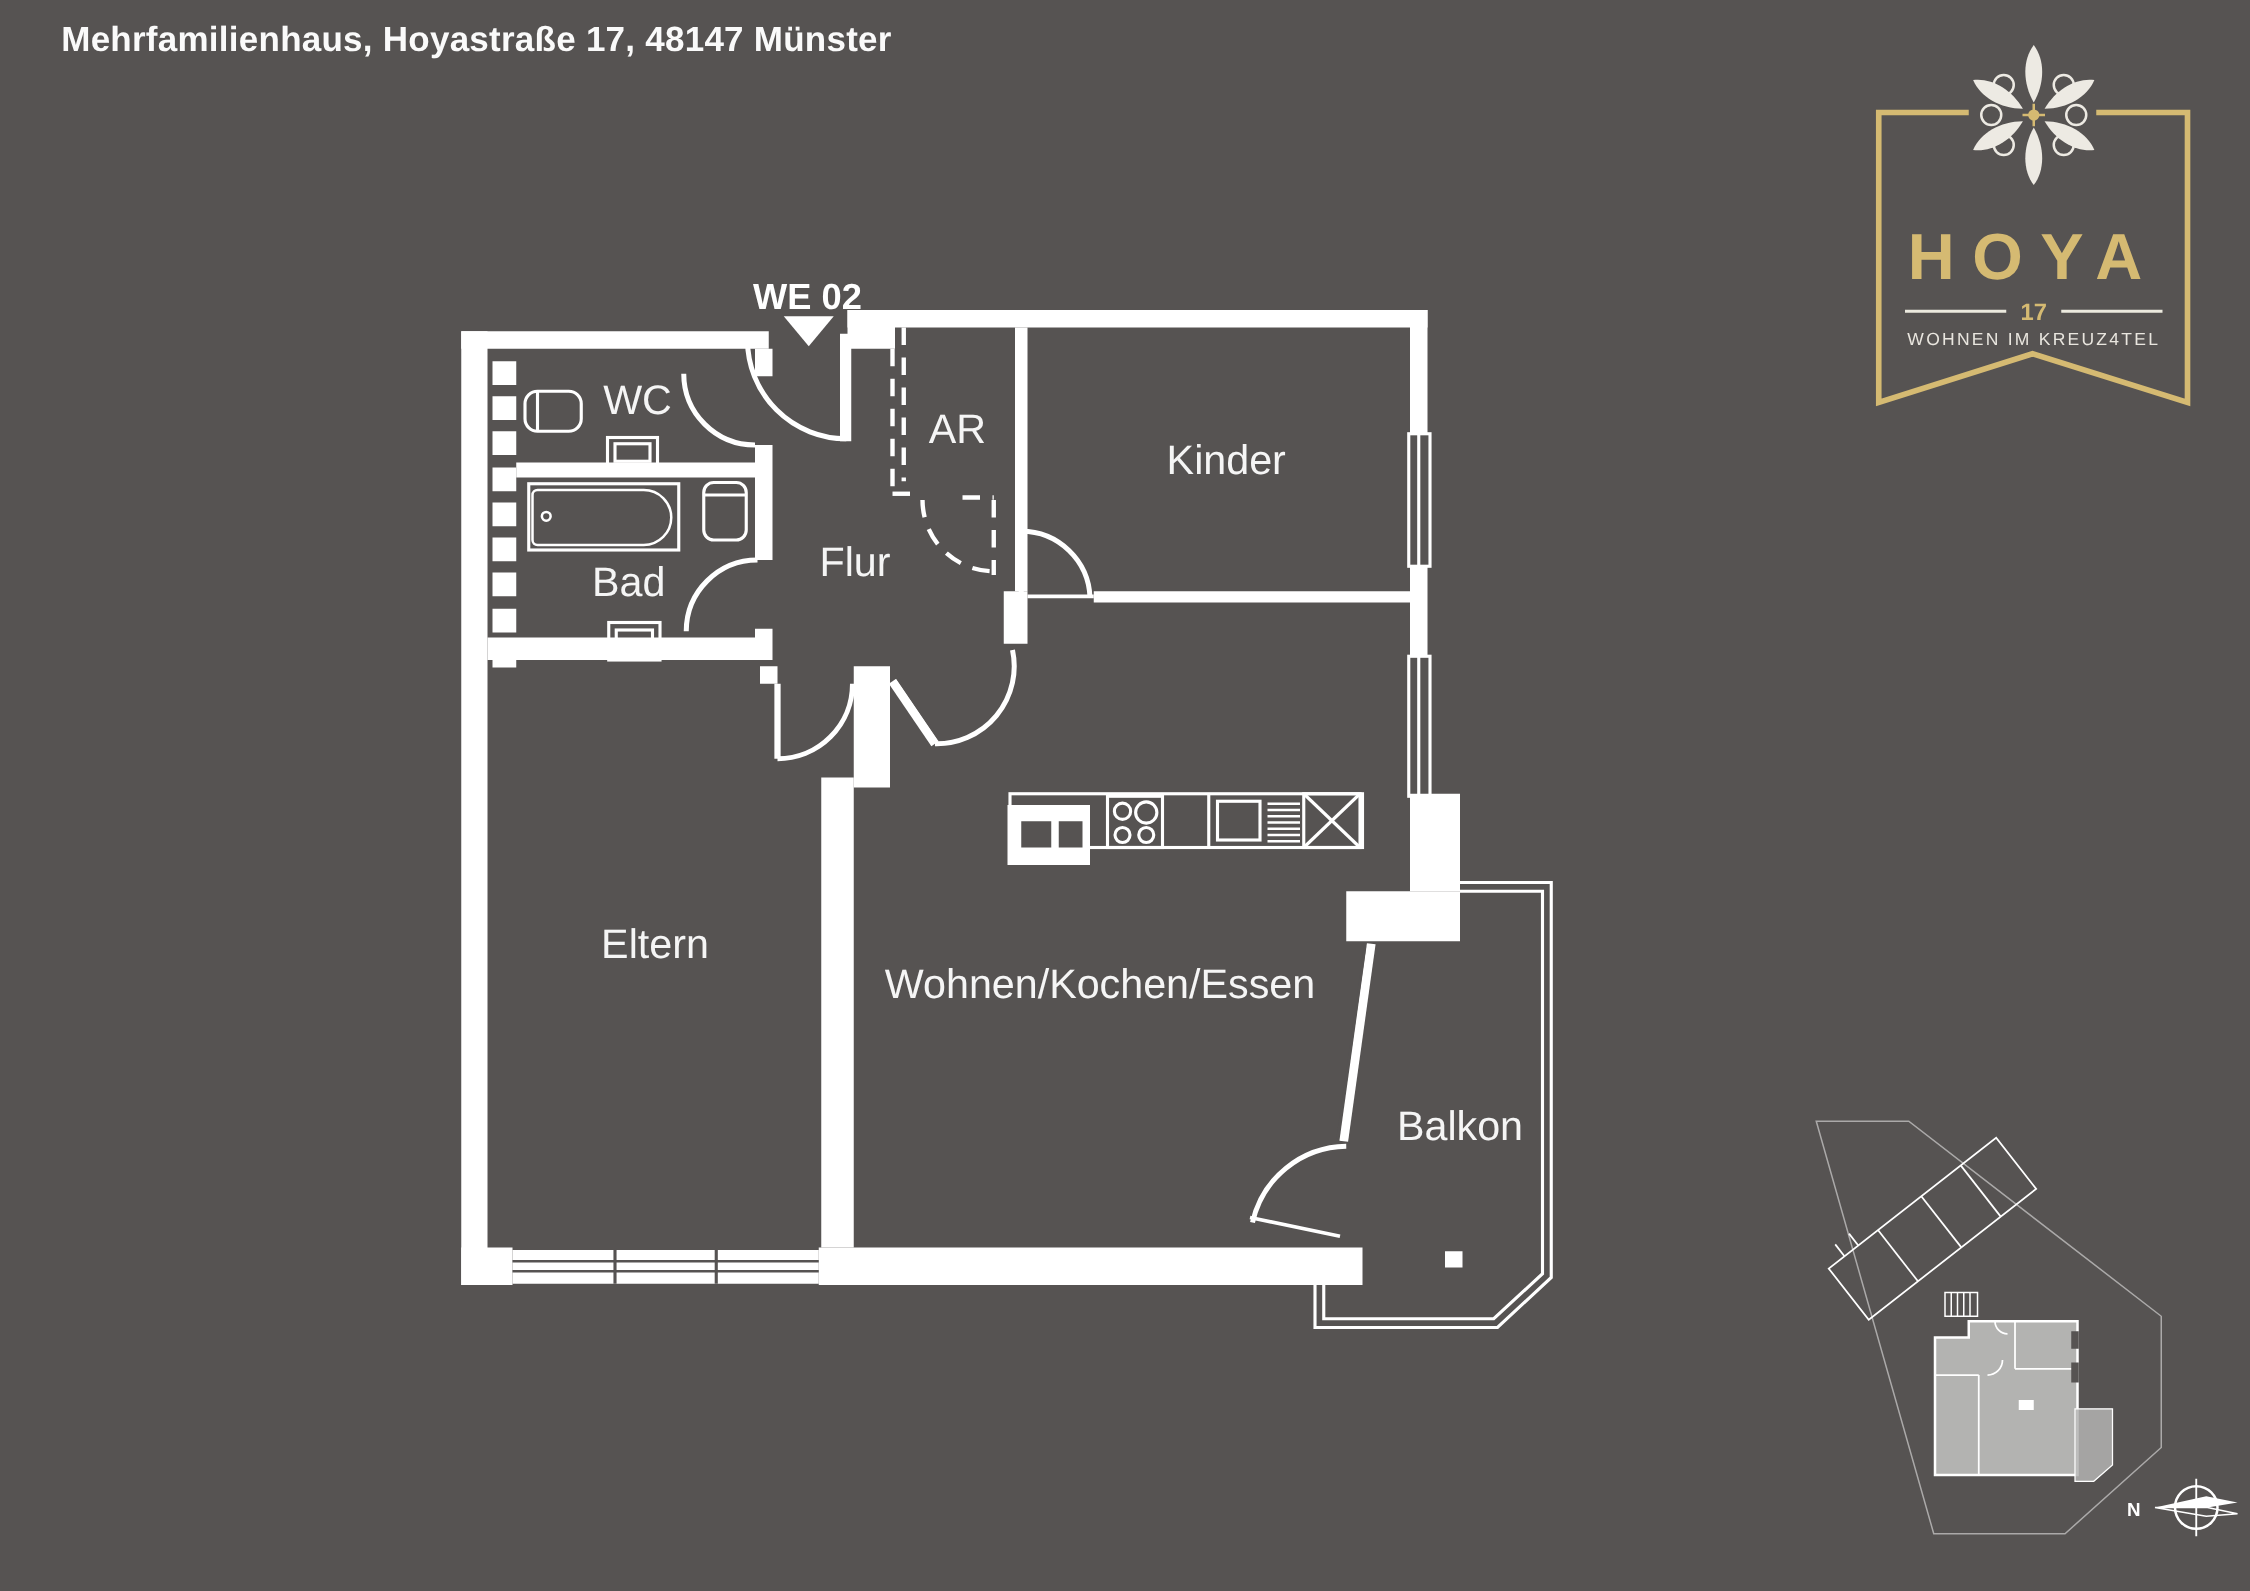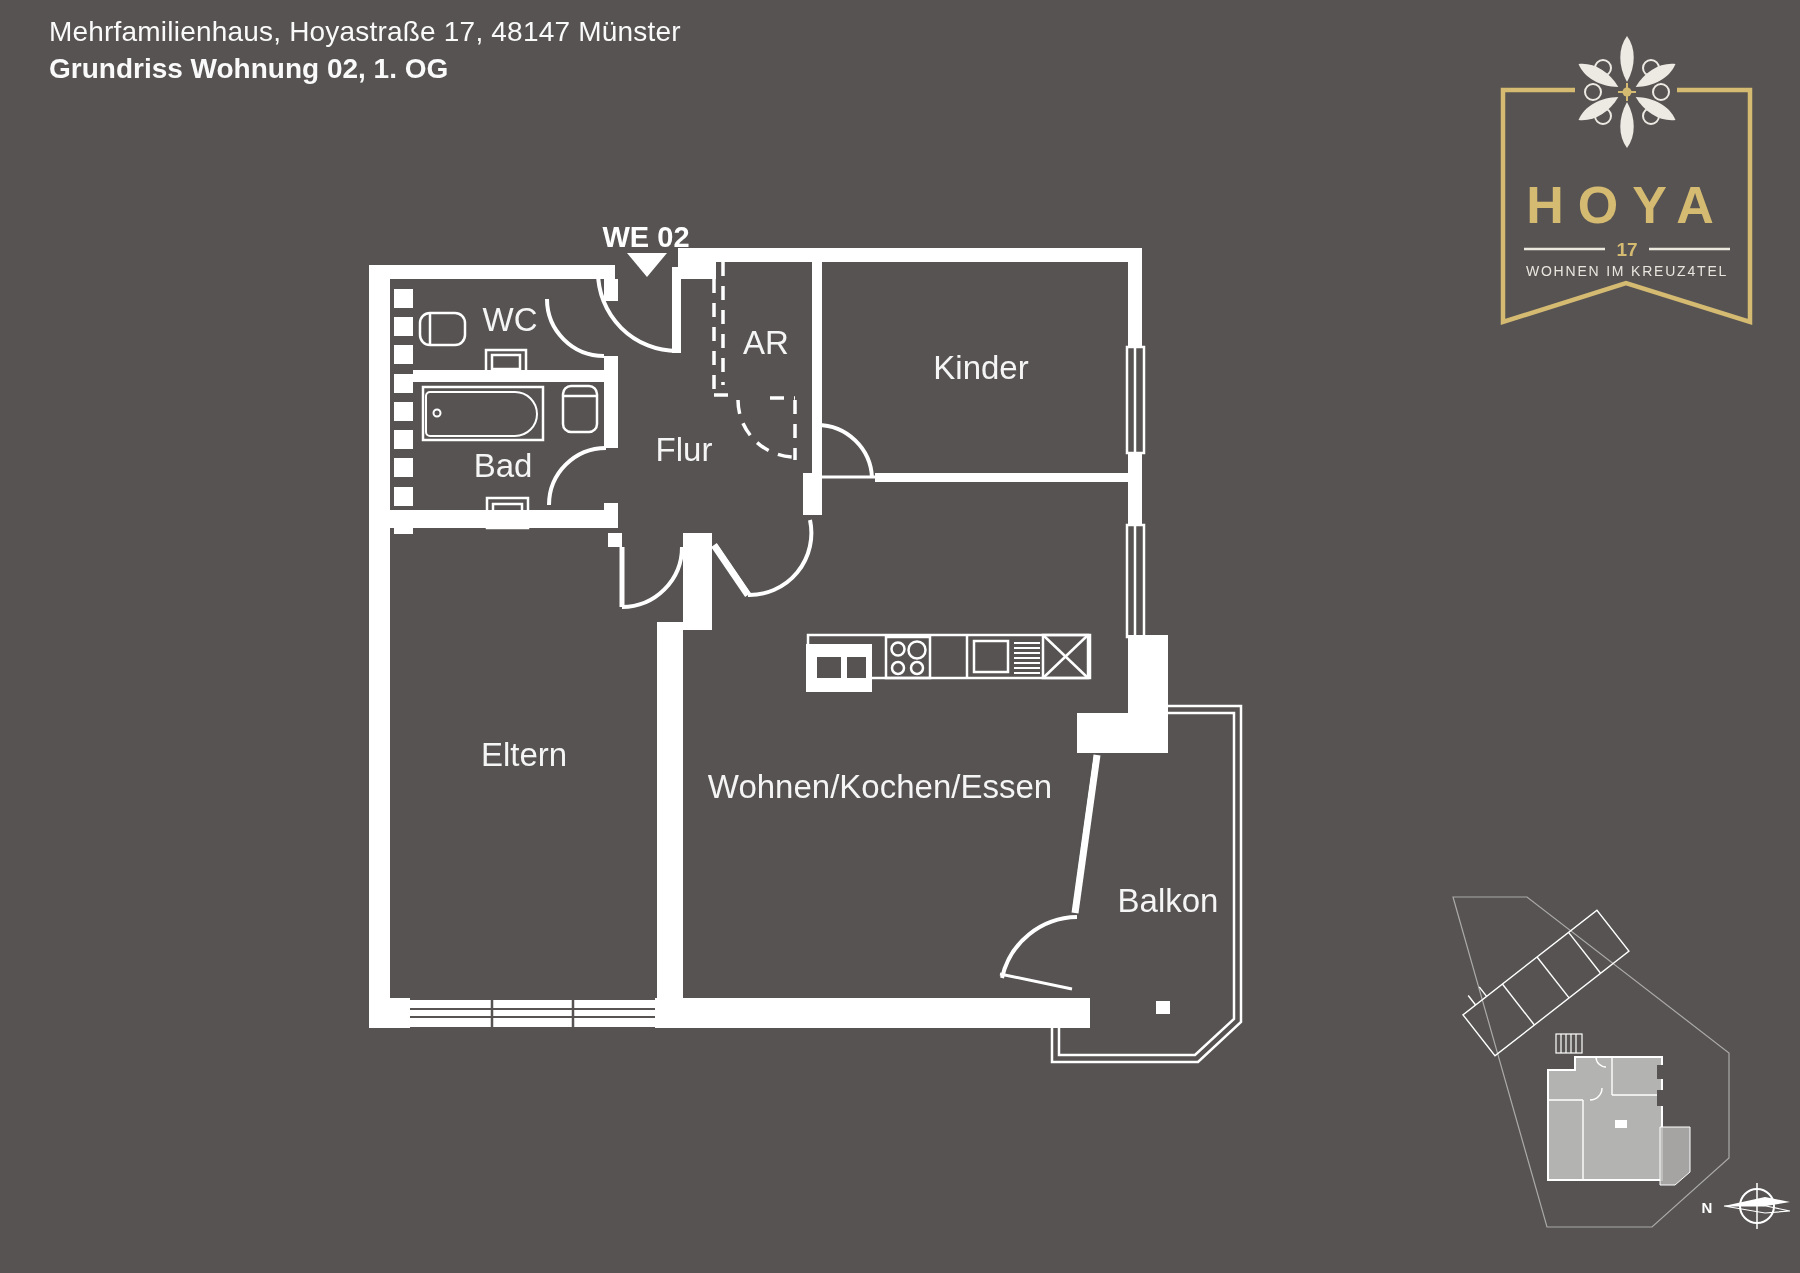--- a/index.html
+++ b/index.html
@@ -5,39 +5,38 @@
   html,body{margin:0;padding:0;}
   body{
     width:1800px;height:1273px;
     background:#565352;
     font-family:"Liberation Sans", sans-serif;
     position:relative;overflow:hidden;
   }
   .header{
     position:absolute;left:49px;top:16px;color:#fafafa;
   }
-  .header .line1{font-size:28px;font-weight:400;letter-spacing:0.2px;}
+  .header .line1{font-size:28px;font-weight:700;letter-spacing:0.2px;}
   .header .line2{font-size:28px;font-weight:700;margin-top:5px;}
   svg{position:absolute;inset:0;}
   text{font-family:"Liberation Sans", sans-serif;}
   .room-label{fill:#f5f5f5;font-size:33px;}
   .unit-label{fill:#ffffff;font-size:29px;font-weight:700;}
   .wall{fill:#ffffff;}
   .arc{fill:none;stroke:#ffffff;stroke-width:4;}
   .thin{fill:none;stroke:#ffffff;stroke-width:2.5;}
   .fixture{fill:none;stroke:#ffffff;stroke-width:2.5;}
   .dashedln{fill:none;stroke:#ffffff;stroke-width:3.5;stroke-dasharray:14 10;}
   .mm{stroke:#ffffff;fill:none;}
 </style>
 </head>
 <body>
 
 <div class="header">
   <div class="line1">Mehrfamilienhaus, Hoyastraße 17, 48147 Münster</div>
-  <div class="line2">Grundriss Wohnung 02, 1. OG</div>
 </div>
 
 <svg width="1800" height="1273" viewBox="0 0 1800 1273">
 
   <g>
     <g fill="none" stroke="#d5ba72" stroke-width="4.5">
       <path d="M1575,90 L1503,90 L1503,322 L1626,283 L1750,322 L1750,90 L1677,90"></path>
     </g>
     <g>
       <g transform="translate(1627,92)">

